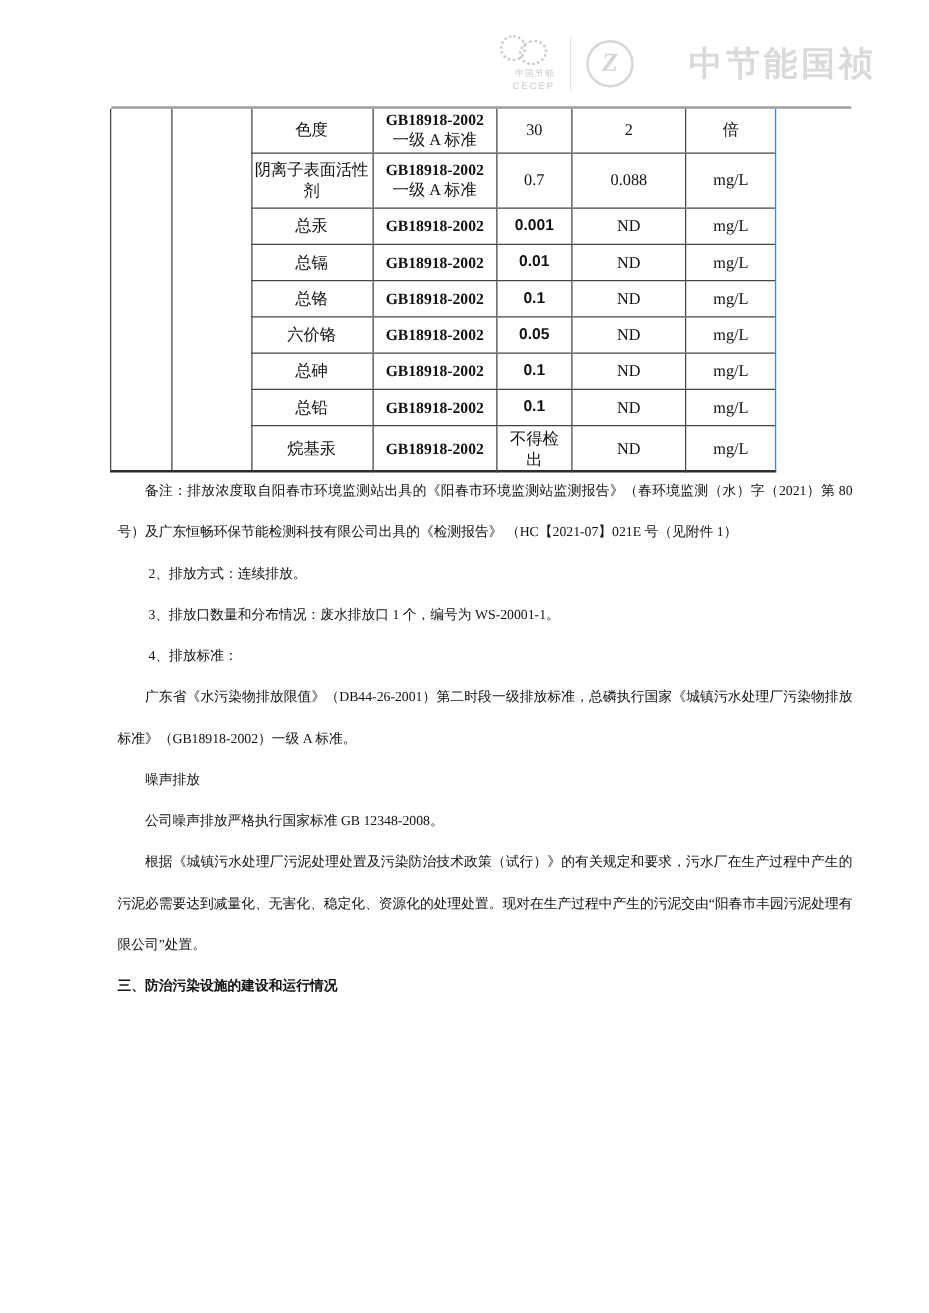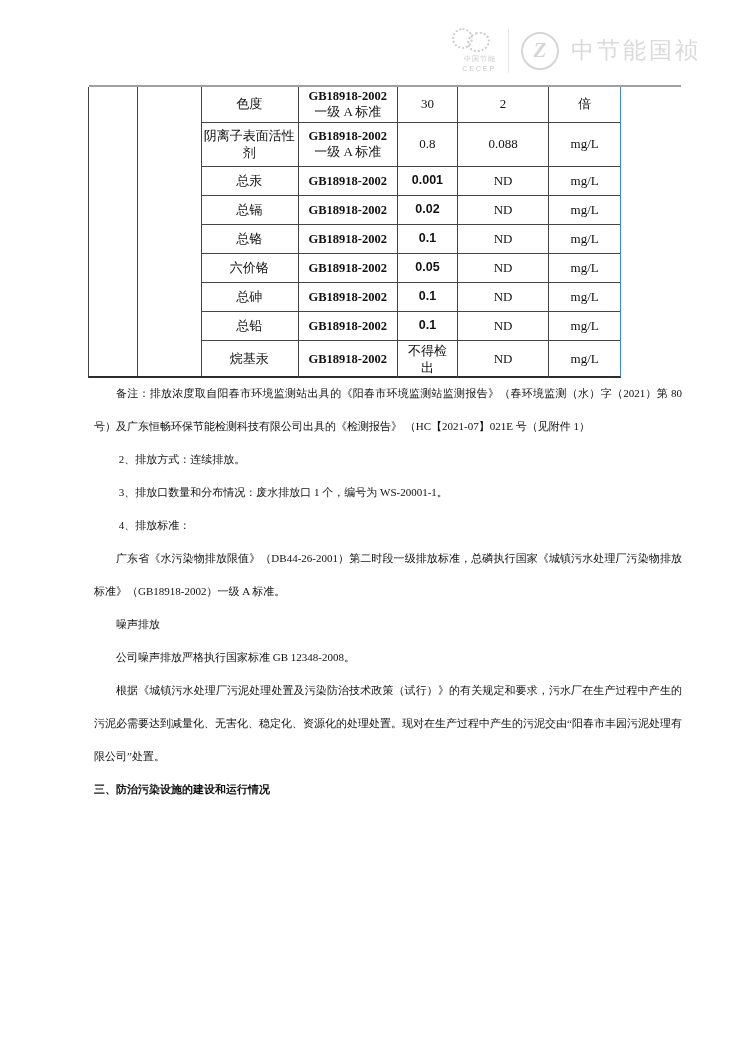--- a/index.html
+++ b/index.html
@@ -16,22 +16,22 @@
   .rings { position:relative; width:46px; height:24px; margin-bottom:2px; }
   .ring { position:absolute; width:17px; height:17px; border:2.5px dotted #cdcdcd; border-radius:50%; }
   .ring.r1 { left:2px; top:0; }
   .ring.r2 { left:17px; top:4px; width:19px; height:16px; transform:rotate(-18deg); }
   .emblem-cn { font-size:7px; color:#c9c9c9; letter-spacing:1px; font-family:"Liberation Sans",sans-serif; }
   .emblem-en { font-size:7.5px; color:#c9c9c9; letter-spacing:1.6px; font-family:"Liberation Sans",sans-serif; }
   .logo-divider { width:1px; height:44px; background:#e3e3e3; }
   .gz-circle { width:34px; height:34px; border:2.5px solid #d6d6d6; border-radius:50%;
     display:flex; align-items:center; justify-content:center; color:#d6d6d6;
     font-size:21px; font-style:italic; font-weight:700; }
-  .gz-name { font-size:23px; font-weight:400; color:#dadada; letter-spacing:3px;
-    font-family:"Liberation Sans","DejaVu Sans",sans-serif; }
+  .gz-name { font-size:27px; font-weight:700; color:#dadada; letter-spacing:3px;
+    font-family:"Liberation Sans","DejaVu Sans",sans-serif;margin-left:32px; }
 
   
   .top-rule { position:absolute; left:89px; top:85px; width:592px; height:2px; background:#9f9f9f; }
 
   
   .etable { position:absolute; left:88px; top:87px; width:533px; height:291px; box-sizing:border-box;
     border-left:1px solid #454545; border-right:1px solid #3b82f6; border-bottom:2px solid #2d2d2d; }
   .vline { position:absolute; top:0; bottom:0; width:1px; background:#454545; }
   .v1 { left:48px; } .v2 { left:112px; }
   .grid { position:absolute; left:112px; top:0; right:0; bottom:0; display:flex; flex-direction:column; }
@@ -94,21 +94,21 @@
         <div class="cell cval">2</div>
         <div class="cell cunit">倍</div>
       </div>
 
       <div class="trow h44">
         <div class="cell cname">阴离子表面活性剂</div>
         <div class="cell cstd">
           <span class="std1">GB18918-2002</span>
           <span class="std2">一级 A 标准</span>
         </div>
-        <div class="cell climit">0.8</div>
+        <div class="cell climit">0.7</div>
         <div class="cell cval">0.088</div>
         <div class="cell cunit">mg/L</div>
       </div>
 
       <div class="trow h29 sansval">
         <div class="cell cname">总汞</div>
         <div class="cell cstd">
           <span class="std1">GB18918-2002</span>
 
         </div>
@@ -116,21 +116,21 @@
         <div class="cell cval">ND</div>
         <div class="cell cunit">mg/L</div>
       </div>
 
       <div class="trow h29 sansval">
         <div class="cell cname">总镉</div>
         <div class="cell cstd">
           <span class="std1">GB18918-2002</span>
 
         </div>
-        <div class="cell climit">0.02</div>
+        <div class="cell climit">0.01</div>
         <div class="cell cval">ND</div>
         <div class="cell cunit">mg/L</div>
       </div>
 
       <div class="trow h29 sansval">
         <div class="cell cname">总铬</div>
         <div class="cell cstd">
           <span class="std1">GB18918-2002</span>
 
         </div>

